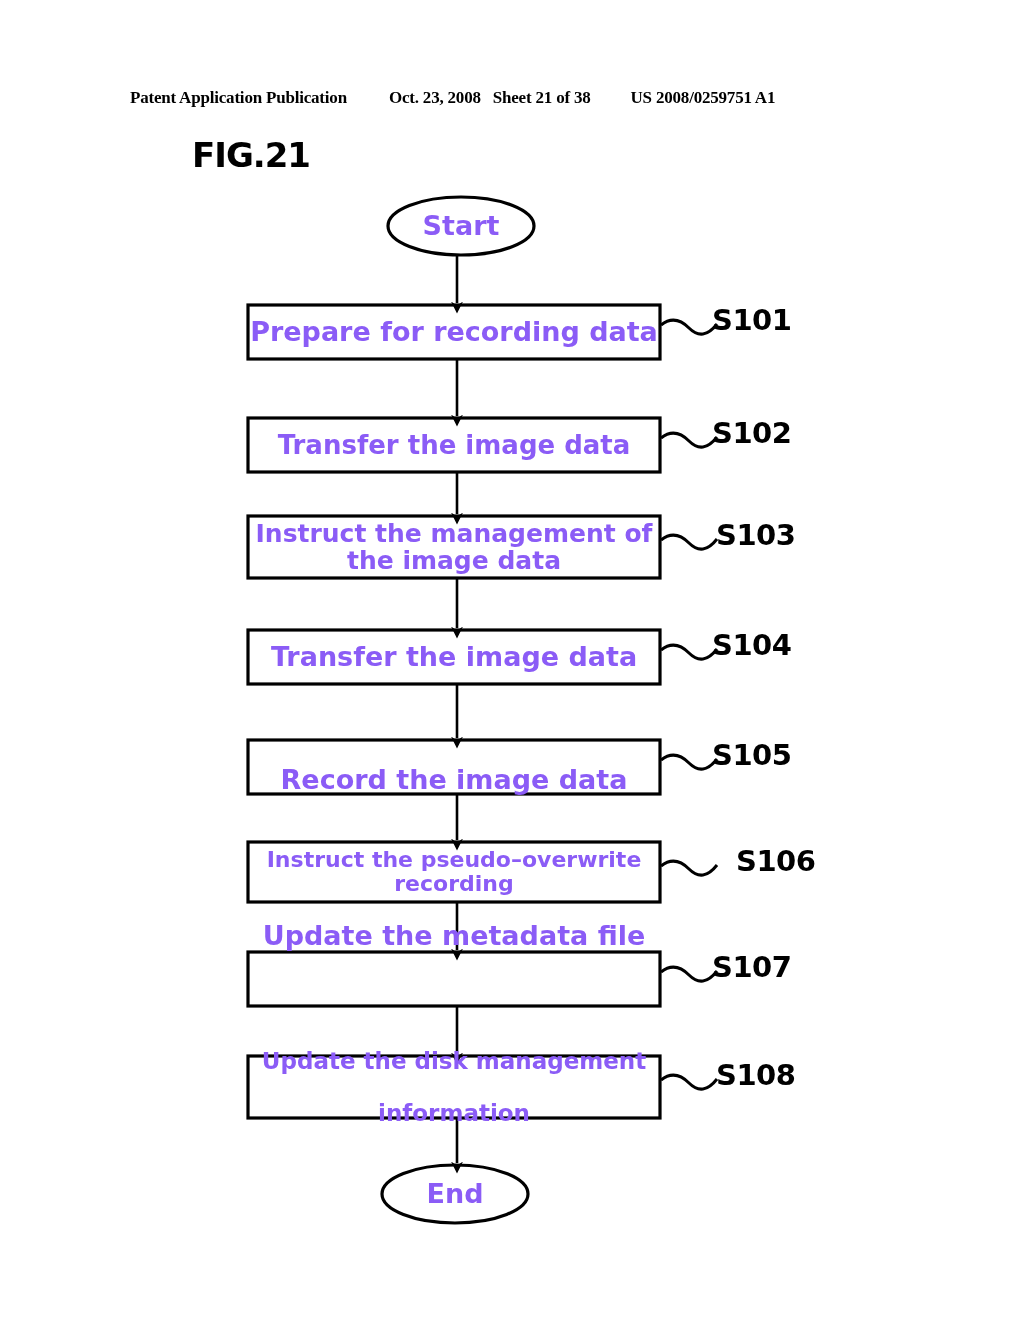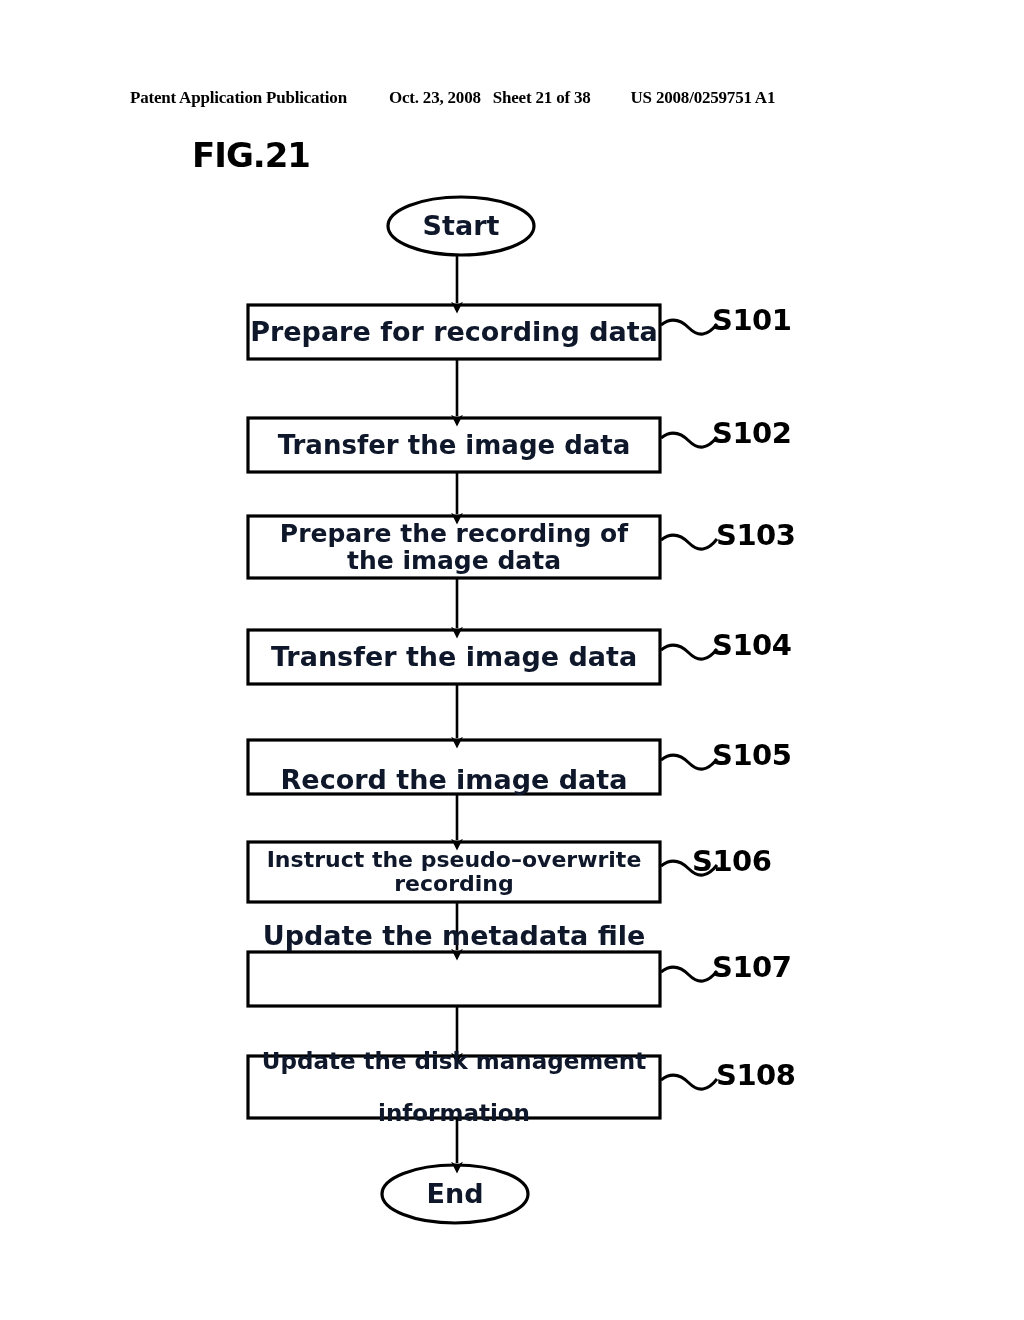--- a/index.html
+++ b/index.html
@@ -64,21 +64,21 @@
     width: 1024px;
     height: 1320px;
   }
 
   
   .node-text {
     position: absolute;
     text-align: center;
     font-family: "DejaVu Sans", sans-serif;
     font-weight: bold;
-    color: #0f172a;
+    color: #8b5cf6;
     line-height: 1.08;
     display: flex;
     flex-direction: column;
     align-items: center;
     justify-content: center;
     white-space: pre;
     pointer-events: none;
   }
   .terminal-text { font-size: 27px; letter-spacing: 0px; }
 
@@ -155,21 +155,21 @@
 
   <div class="node-text" style="left:248px; top:305px; width:412px; height:54px; font-size:27px;">
     <span>Prepare for recording data</span>
   </div>
 
   <div class="node-text" style="left:248px; top:418px; width:412px; height:54px; font-size:26px;">
     <span>Transfer the image data</span>
   </div>
 
   <div class="node-text" style="left:248px; top:516px; width:412px; height:62px; font-size:25px;">
-    <span>Prepare the recording of</span>
+    <span>Instruct the management of</span>
     <span>the image data</span>
   </div>
 
   <div class="node-text" style="left:248px; top:630px; width:412px; height:54px; font-size:27px;">
     <span>Transfer the image data</span>
   </div>
 
   <div class="node-text" style="left:248px; top:740px; width:412px; height:54px; font-size:27px;justify-content:flex-end;">
     <span>Record the image data</span>
   </div>
@@ -186,17 +186,17 @@
   <div class="node-text" style="left:248px; top:1056px; width:412px; height:62px; font-size:23px;gap:27px;">
     <span>Update the disk management</span>
     <span>information</span>
   </div>
 
   <div class="step-label" style="left:712px; top:306px;">S101</div>
   <div class="step-label" style="left:712px; top:419px;">S102</div>
   <div class="step-label" style="left:716px; top:521px;">S103</div>
   <div class="step-label" style="left:712px; top:631px;">S104</div>
   <div class="step-label" style="left:712px; top:741px;">S105</div>
-  <div class="step-label" style="left:692px; top:847px;text-align:right;">S106</div>
+  <div class="step-label" style="left:736px; top:847px;text-align:right;">S106</div>
   <div class="step-label" style="left:712px; top:953px;">S107</div>
   <div class="step-label" style="left:716px; top:1061px;">S108</div>
 
 </div>
 
 </body></html>

